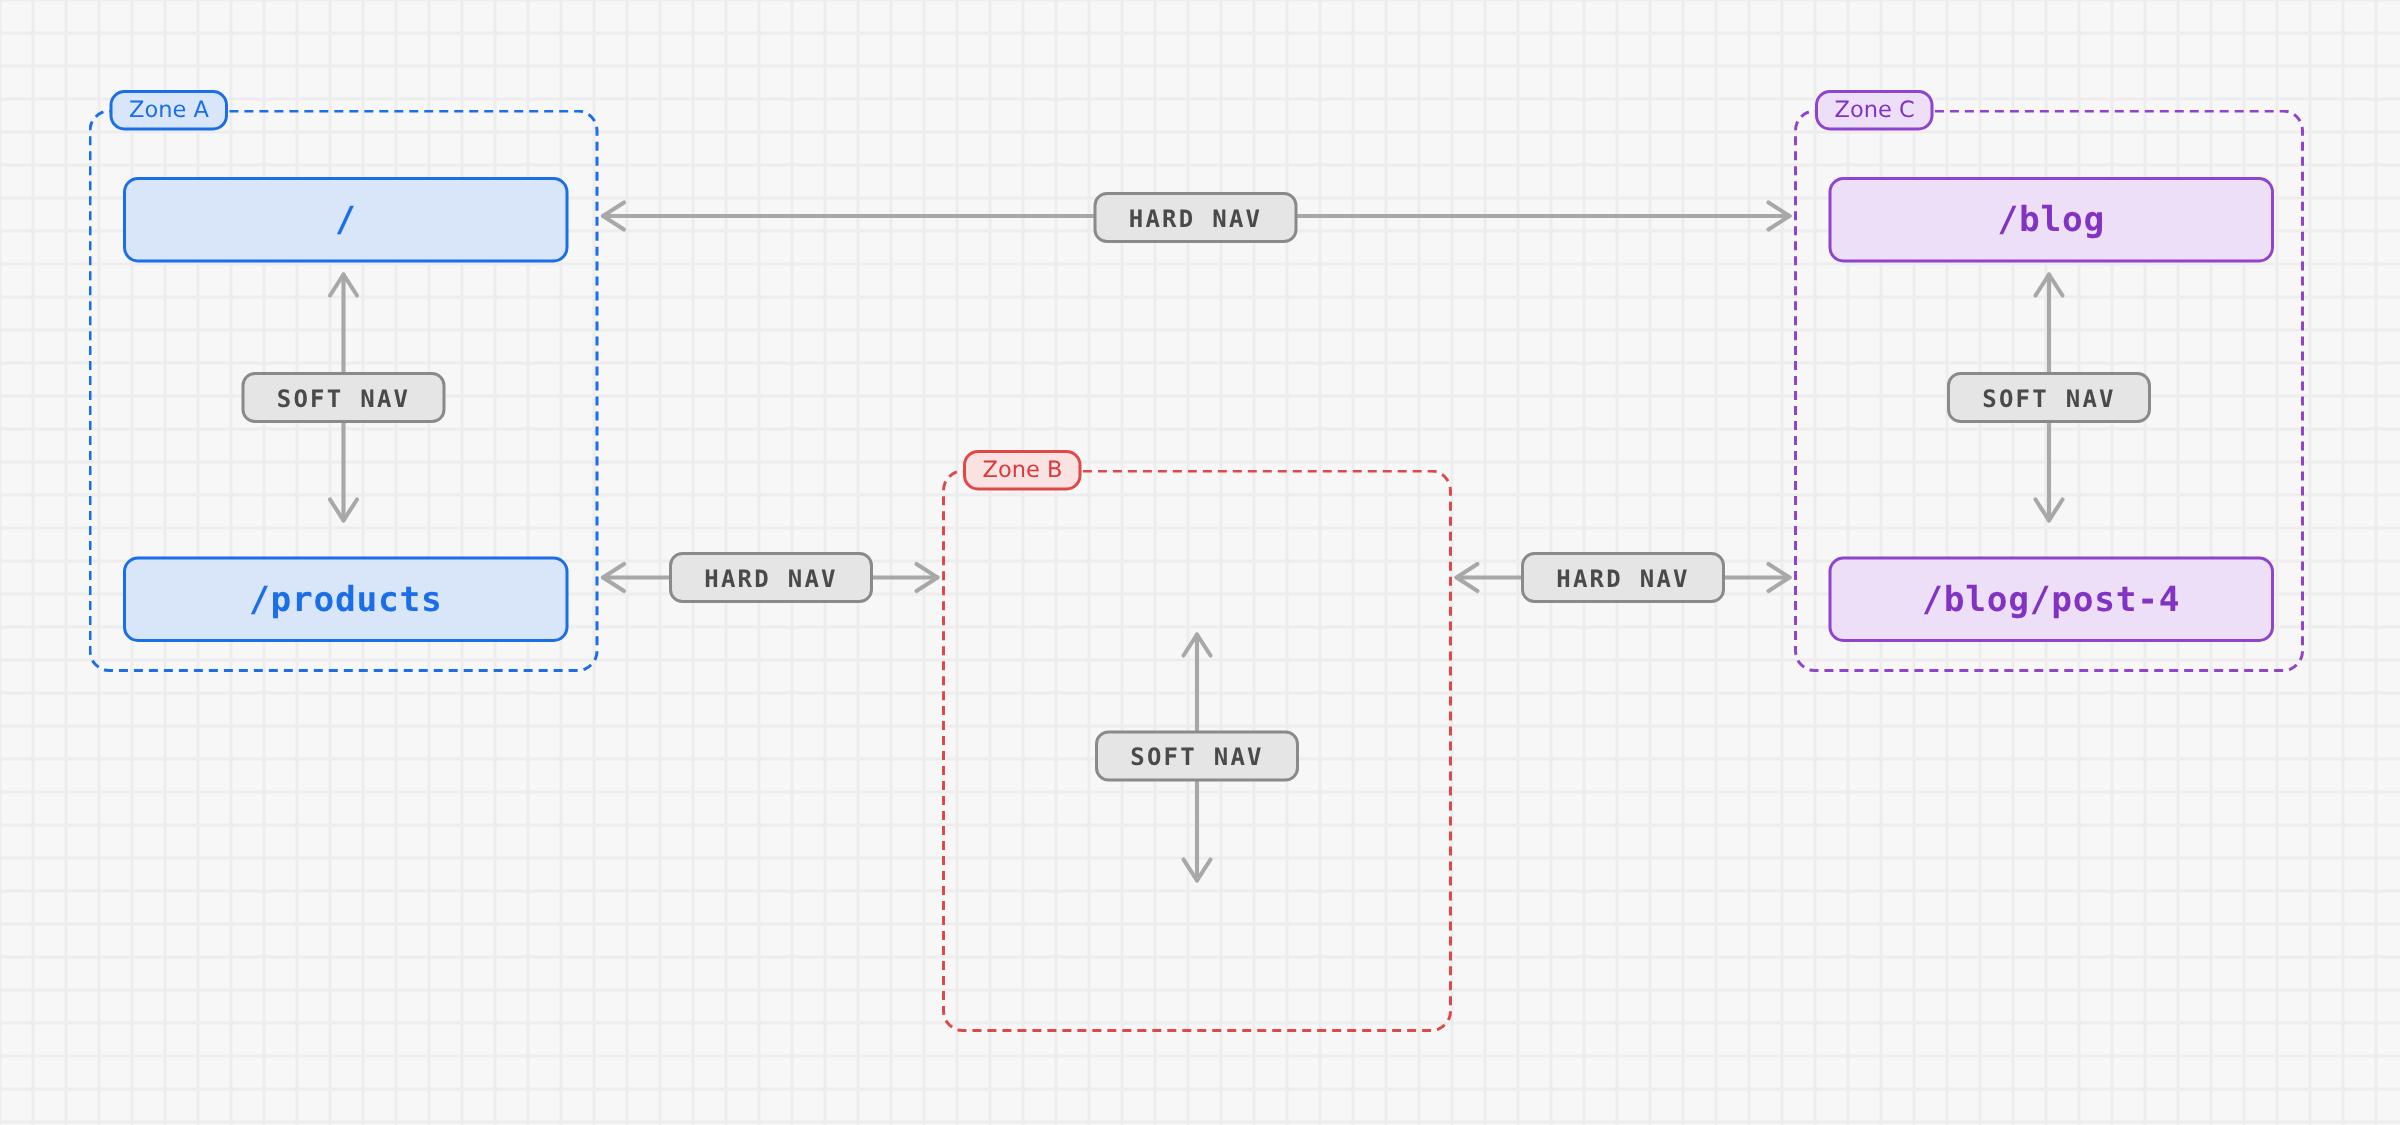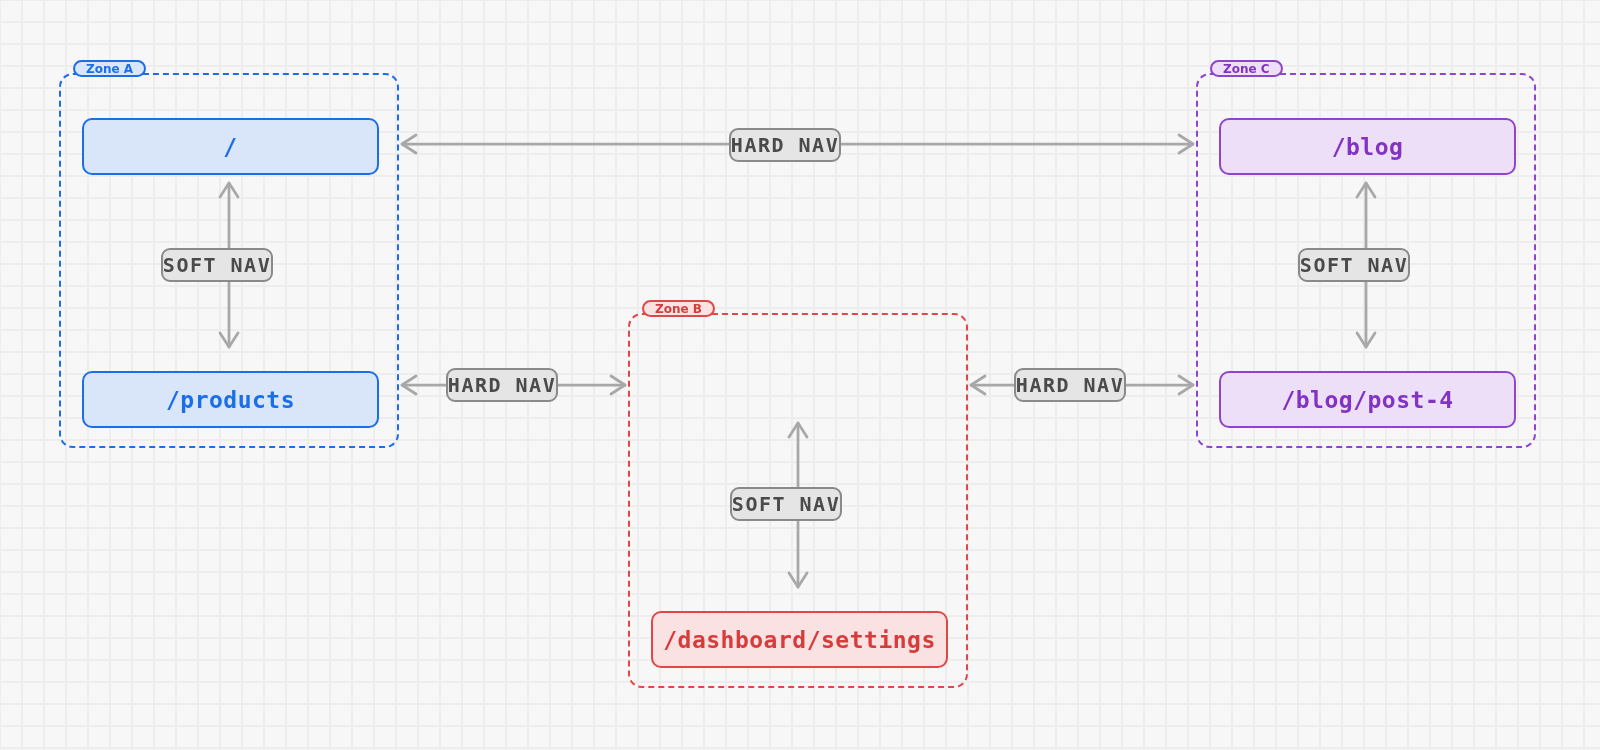--- a/index.html
+++ b/index.html
@@ -37,30 +37,30 @@
     background: transparent;
   }
   .zone-blue   { border-color: var(--blue-border, #1a6ee8); }
   .zone-red    { border-color: var(--red-border, #e04848); }
   .zone-purple { border-color: var(--purple-border, #9043cc); }
 
   .zone-label {
     position: absolute;
     top: -15px;
     left: 12px;
-    height: 17px;
+    height: 27px;
     padding: 0 11px;
     border: 2.5px solid;
     border-radius: 10px;
     box-sizing: border-box;
     display: flex;
     align-items: center;
     font-family: "DejaVu Sans", "Liberation Sans", sans-serif;
-    font-size: 12px;
-    font-weight: 700;
+    font-size: 15px;
+    font-weight: 400;
     line-height: 1;
     white-space: nowrap;
   }
   .zl-blue   { border-color: var(--blue-border, #1a6ee8);   background: var(--blue-fill, #d9e6fa);   color: var(--blue-text, #1a6ee8); }
   .zl-red    { border-color: var(--red-border, #e04848);    background: var(--red-fill, #f9e2e1);    color: var(--red-text, #d63c3c); }
   .zl-purple { border-color: var(--purple-border, #9043cc); background: var(--purple-fill, #ecdff7); color: var(--purple-text, #8233c4); text-align: center; }
 
   .node {
     position: absolute;
     left: 21px;
@@ -78,31 +78,31 @@
     white-space: nowrap;
   }
   .node-top    { top: 43px; }
   .node-bottom { top: 296px; }
   .node-blue   { border-color: var(--blue-border, #1a6ee8);   background: var(--blue-fill, #d9e6fa);   color: var(--blue-text, #1a6ee8); }
   .node-red    { border-color: var(--red-border, #e04848);    background: var(--red-fill, #f9e2e1);    color: var(--red-text, #d63c3c); }
   .node-purple { border-color: var(--purple-border, #9043cc); background: var(--purple-fill, #ecdff7); color: var(--purple-text, #8233c4); }
 
   .pill {
     position: absolute;
-    width: 112px;
+    width: 136px;
     height: 34px;
     border: 2.5px solid var(--gray-pill-border, #8a8a8a);
     border-radius: 9px;
     box-sizing: border-box;
     background: var(--gray-pill-fill, #e5e5e5);
     color: var(--gray-pill-text, #4a4a4a);
     display: flex;
     align-items: center;
     justify-content: center;
-    font-size: 20px;
+    font-size: 16px;
     font-weight: bold;
     letter-spacing: 1.5px;
     white-space: nowrap;
   }
 </style>
 </head>
 <body>
 
 <div class="canvas">
 
@@ -146,21 +146,20 @@
   </svg>
 
   <div class="zone zone-blue" style="left:59px; top:73px;">
     <div class="zone-label zl-blue">Zone A</div>
     <div class="node node-blue node-top">/</div>
     <div class="node node-blue node-bottom">/products</div>
   </div>
 
   <div class="zone zone-red" style="left:628px; top:313px;">
     <div class="zone-label zl-red">Zone B</div>
-    <div class="node node-red node-bottom">/dashboard/settings</div>
   </div>
 
   <div class="zone zone-purple" style="left:1196px; top:73px;">
     <div class="zone-label zl-purple">Zone C</div>
     <div class="node node-purple node-top">/blog</div>
     <div class="node node-purple node-bottom">/blog/post-4</div>
   </div>
 
   <div class="pill" style="left:729px; top:128px;">HARD NAV</div>
   <div class="pill" style="left:161px; top:248px;">SOFT NAV</div>

